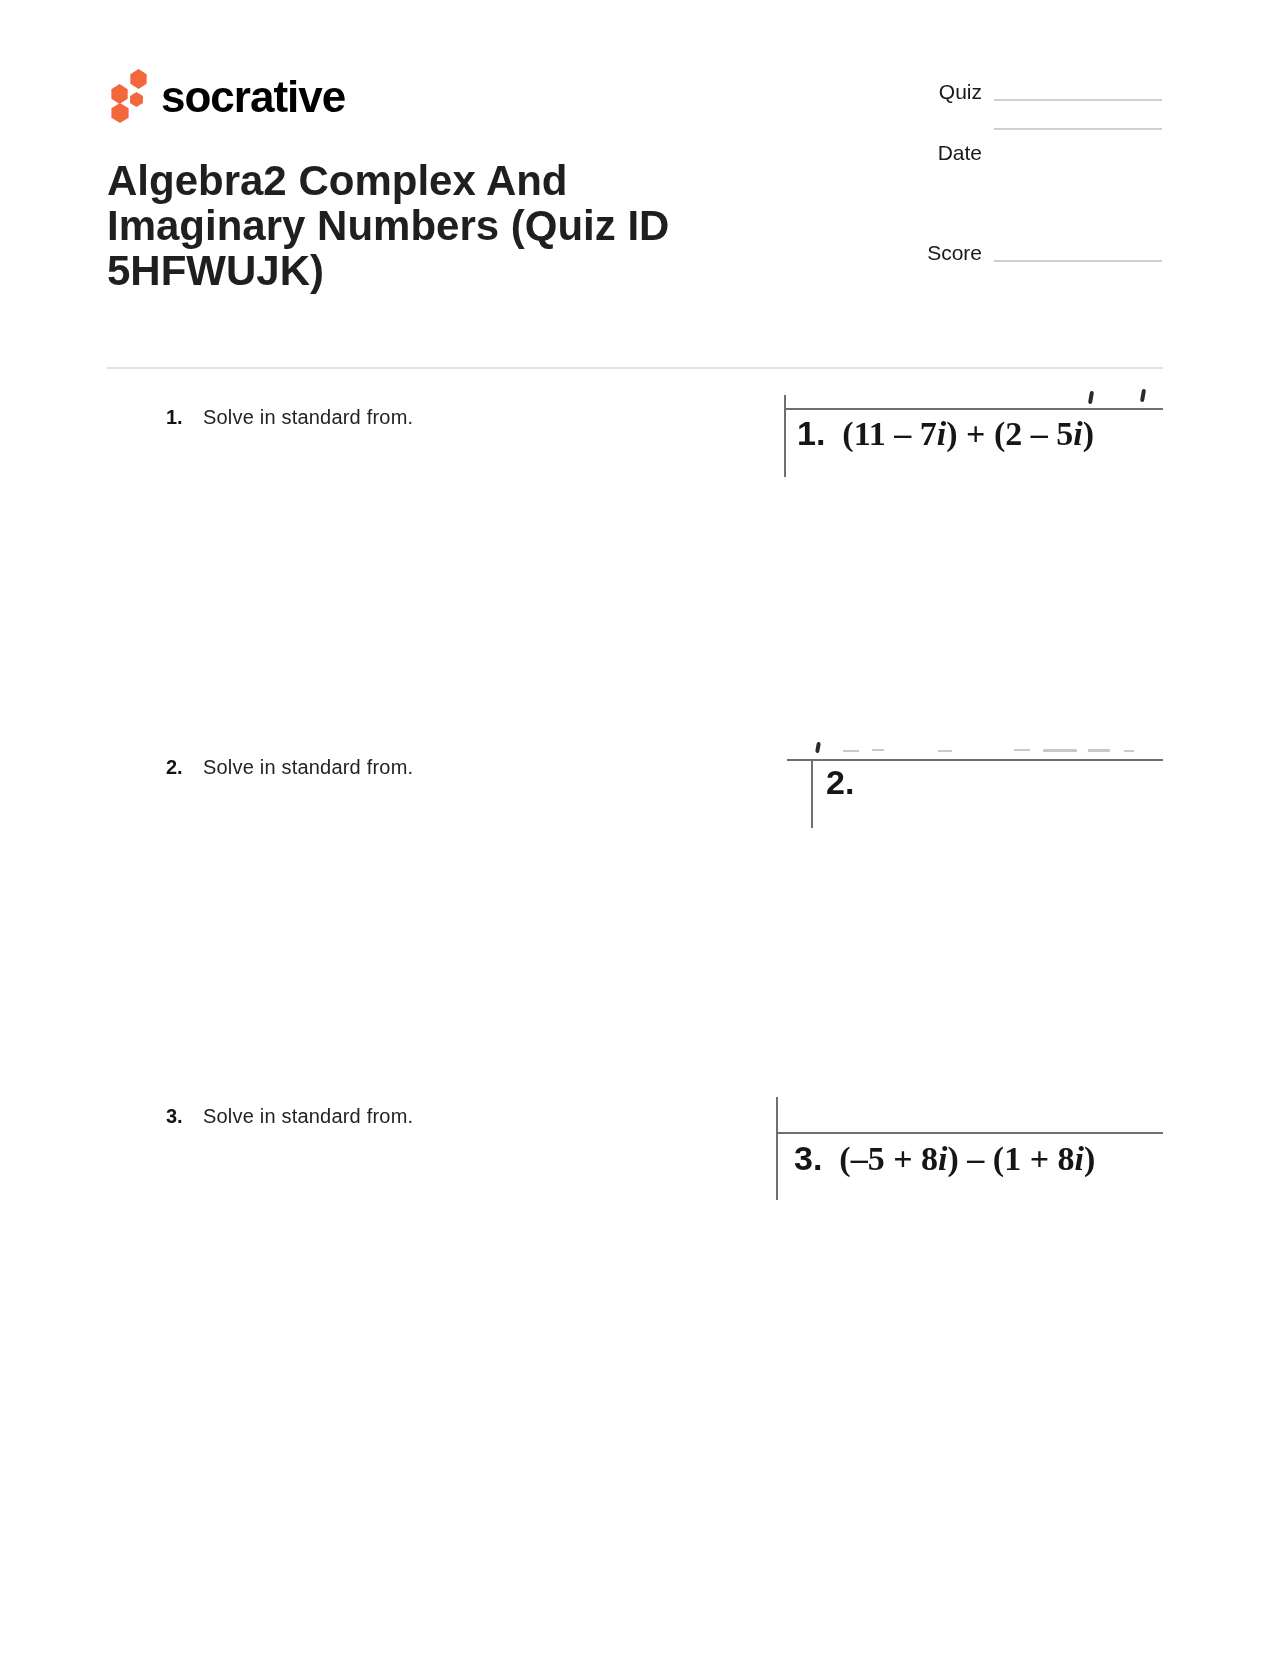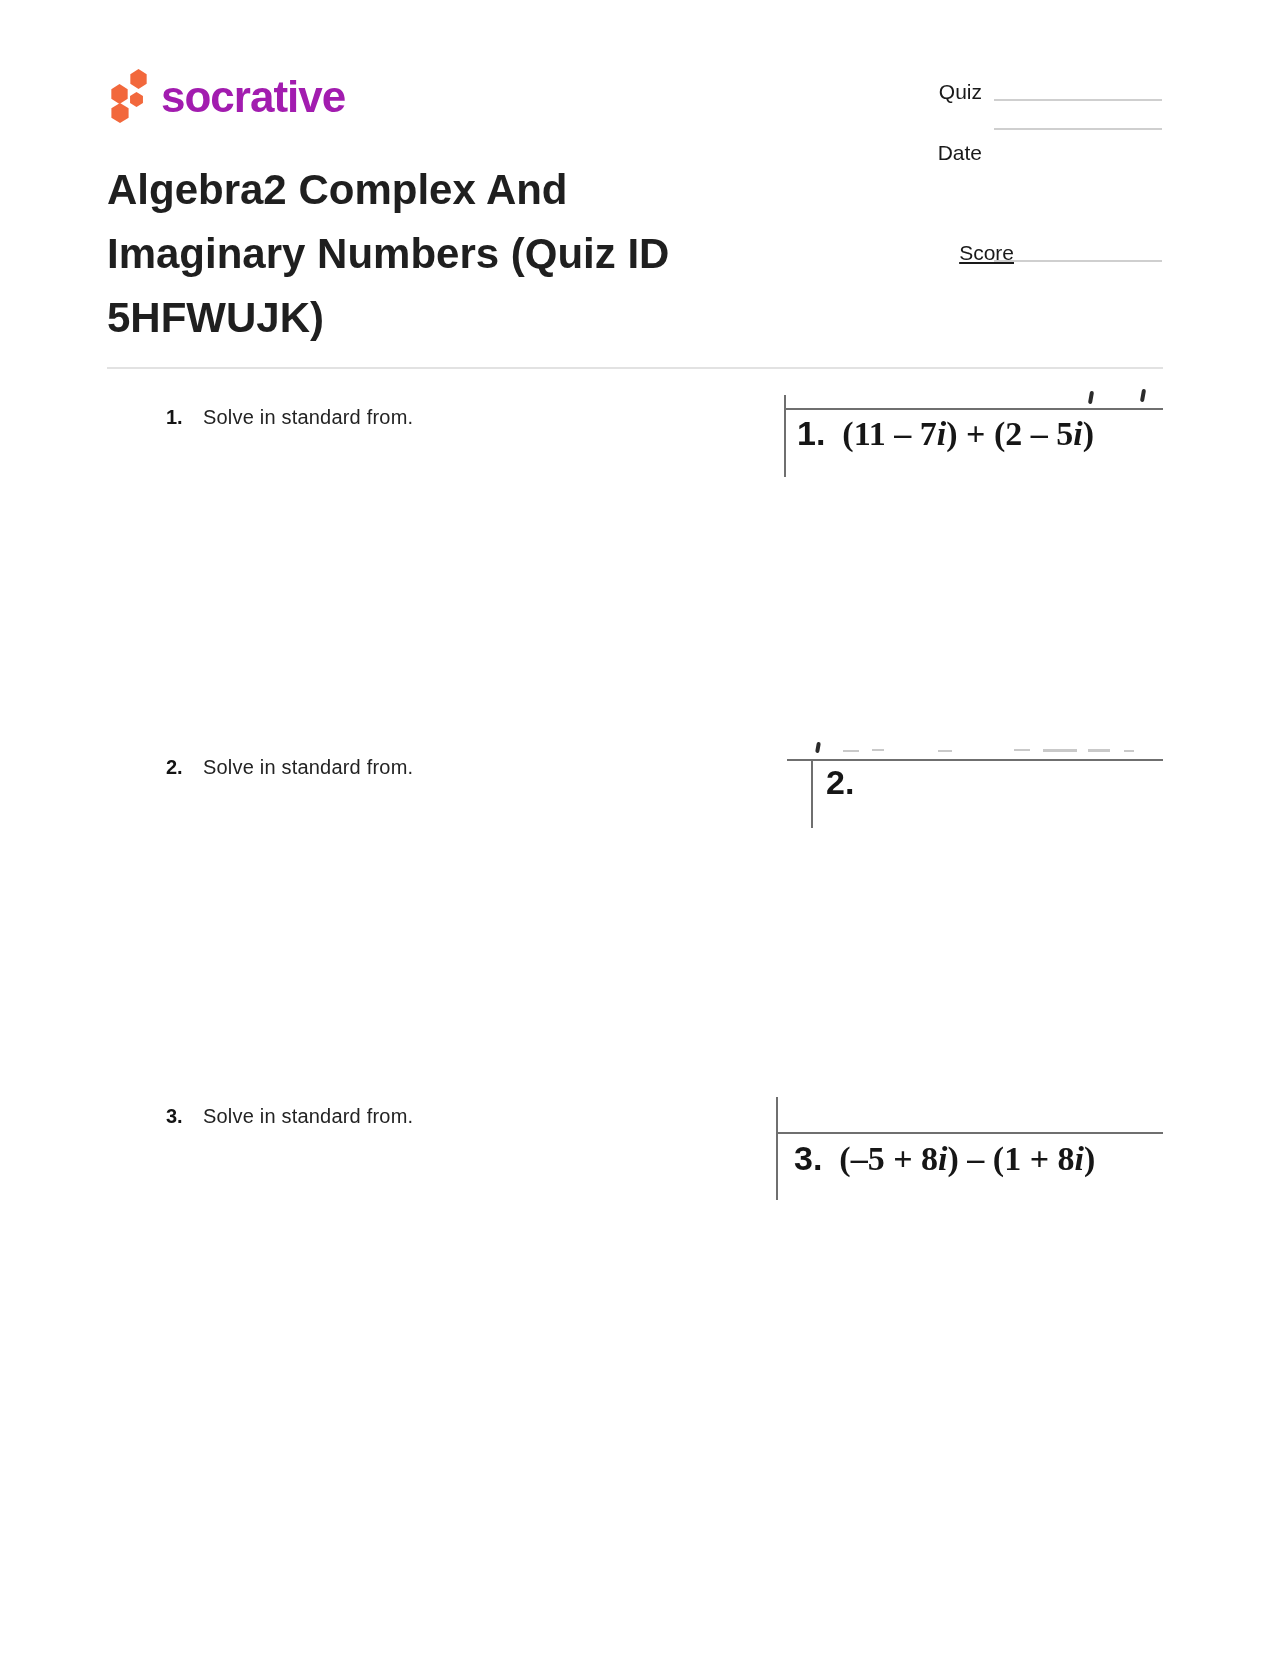--- a/index.html
+++ b/index.html
@@ -6,31 +6,31 @@
   #page{
     position:relative;width:1275px;height:1653px;background:#ffffff;overflow:hidden;
     font-family:"Liberation Sans",sans-serif;color:#1f1f1f;
   }
   .abs{position:absolute;}
 
   
   .hex{position:absolute;background:#f2683c;clip-path:polygon(50% 0%,93% 26%,93% 74%,50% 100%,7% 74%,7% 26%);}
   .logo-text{
     position:absolute;left:161px;top:72px;
-    font-size:44px;font-weight:700;letter-spacing:-1px;color:#a21caf;
+    font-size:44px;font-weight:700;letter-spacing:-1px;color:#000000;
   }
 
   
   .field-label{position:absolute;width:110px;text-align:right;font-size:21px;color:#1a1a1a;}
   .field-line{position:absolute;left:994px;width:168px;height:16px;border-bottom:2px solid #cfcfcf;}
 
   
   .quiz-title{
     position:absolute;left:107px;top:158px;width:670px;
-    font-size:42px;line-height:64px;font-weight:700;color:#1f1f1f;letter-spacing:0px;
+    font-size:42px;line-height:45px;font-weight:700;color:#1f1f1f;letter-spacing:0px;
   }
   .divider{position:absolute;left:107px;top:367px;width:1056px;border-top:2px solid #e2e2e2;}
 
   
   .q-num{position:absolute;font-size:20px;font-weight:700;color:#141414;}
   .q-prompt{position:absolute;font-size:20px;font-weight:400;color:#232323;letter-spacing:0.2px;text-align:right;}
 
   
   .scan-line{position:absolute;background:#6f6f6f;}
   .scan-faint{position:absolute;background:#c9c9c9;}
@@ -57,21 +57,21 @@
     </div>
     <div class="logo-text" style="left:63px;top:10px;">socrative</div>
   </div>
 
   <div class="field-label" style="left:872px;top:80px;">Quiz</div>
   <div class="field-line" style="top:83px;"></div>
 
   <div class="field-label" style="left:872px;top:109px;margin-top:32px;">Date</div>
   <div class="field-line" style="top:112px;"></div>
 
-  <div class="field-label" style="left:904px;top:241px;text-decoration:underline;">Score</div>
+  <div class="field-label" style="left:872px;top:241px;">Score</div>
   <div class="field-line" style="top:244px;"></div>
 
   <div class="quiz-title">Algebra2 Complex And Imaginary Numbers (Quiz ID 5HFWUJK)</div>
 
   <div class="divider"></div>
 
   <div class="q-num" style="left:166px;top:406px;">1.</div>
   <div class="q-prompt" style="left:203px;top:406px;">Solve in standard from.</div>
 
   <div>

